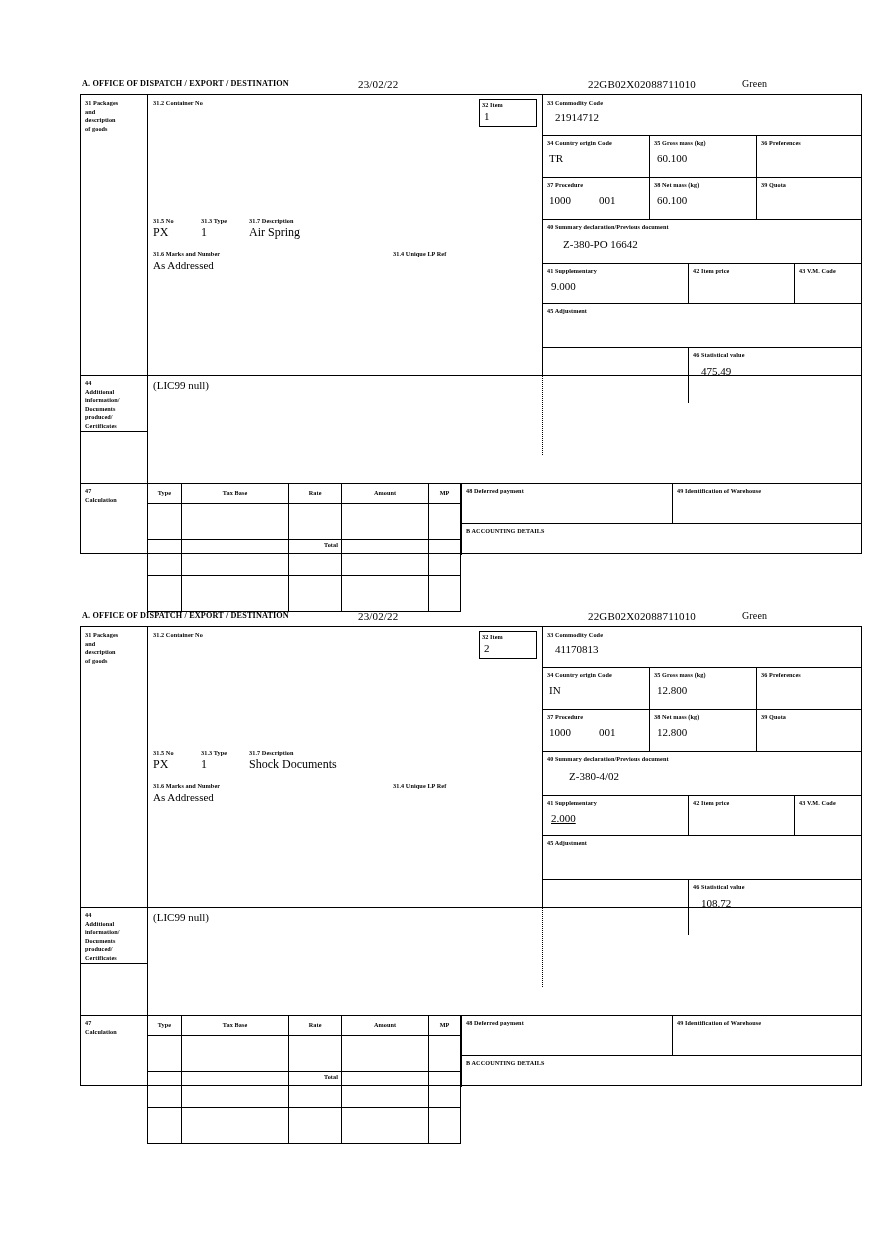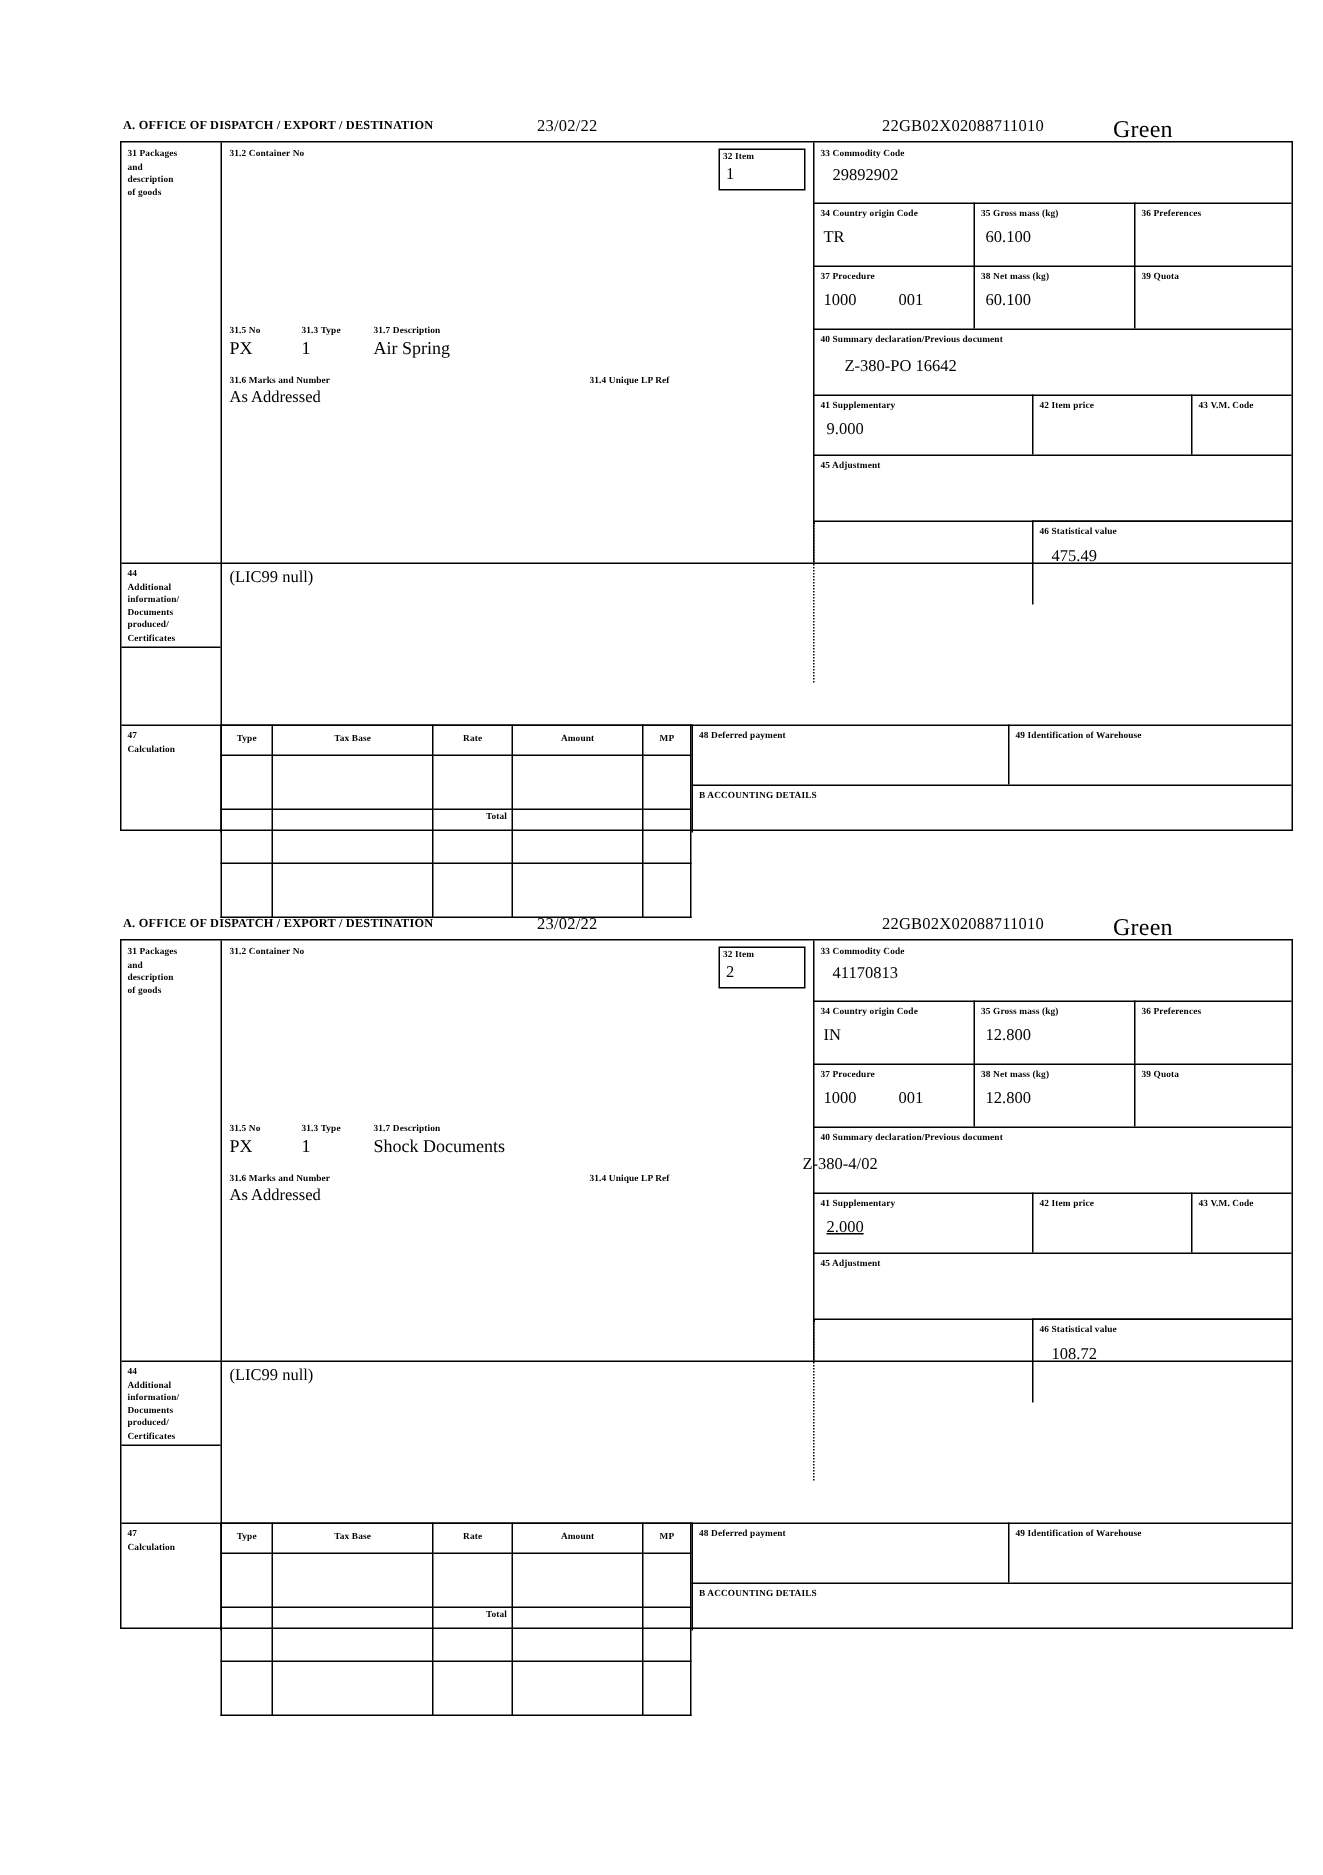--- a/index.html
+++ b/index.html
@@ -54,21 +54,21 @@
     left: 508px;
     top: 0px;
     font-size: 11px;
     font-weight: normal;
     white-space: nowrap;
   }
   .form-header .hdr-lane {
     position: absolute;
     left: 662px;
     top: 0px;
-    font-size: 16px;
+    font-size: 10px;
     font-weight: normal;
   }
 
   
   .box {
     position: relative;
     border: 1px solid #000;
     height: 460px;
     box-sizing: border-box;
   }
@@ -166,21 +166,21 @@
       <div class="abs cell-value" style="left:72px; top:131px; font-size:12px;">PX</div>
       <div class="abs cell-value" style="left:120px; top:131px; font-size:12px;">1</div>
       <div class="abs cell-value" style="left:168px; top:131px; font-size:12px;">Air Spring</div>
 
       <div class="abs cell-label" style="left:72px; top:155px;">31.6 Marks and Number</div>
       <div class="abs cell-label" style="left:312px; top:155px;">31.4 Unique LP Ref</div>
       <div class="abs cell-value" style="left:72px; top:164px;">As Addressed</div>
       <div class="abs cell-value" style="left:312px; top:164px;"></div>
 
       <div class="abs cell-label" style="left:466px; top:4px;">33 Commodity Code</div>
-      <div class="abs cell-value" style="left:474px; top:16px;">29892902</div>
+      <div class="abs cell-value" style="left:474px; top:16px;">21914712</div>
 
       <div class="abs cell-label" style="left:466px; top:44px;">34 Country origin Code</div>
       <div class="abs cell-value" style="left:468px; top:57px;">TR</div>
       <div class="abs cell-label" style="left:573px; top:44px;">35 Gross mass (kg)</div>
       <div class="abs cell-value" style="left:576px; top:57px;">60.100</div>
       <div class="abs cell-label" style="left:680px; top:44px;">36 Preferences</div>
       <div class="abs cell-value" style="left:682px; top:57px;"></div>
 
       <div class="abs cell-label" style="left:466px; top:86px;">37 Procedure</div>
       <div class="abs cell-value" style="left:468px; top:99px;">1000</div>
@@ -343,21 +343,21 @@
 
       <div class="abs cell-label" style="left:466px; top:86px;">37 Procedure</div>
       <div class="abs cell-value" style="left:468px; top:99px;">1000</div>
       <div class="abs cell-value" style="left:518px; top:99px;">001</div>
       <div class="abs cell-label" style="left:573px; top:86px;">38 Net mass (kg)</div>
       <div class="abs cell-value" style="left:576px; top:99px;">12.800</div>
       <div class="abs cell-label" style="left:680px; top:86px;">39 Quota</div>
       <div class="abs cell-value" style="left:682px; top:99px;"></div>
 
       <div class="abs cell-label" style="left:466px; top:128px;">40 Summary declaration/Previous document</div>
-      <div class="abs cell-value" style="left:454px; top:143px;">Z-380-4/02</div>
+      <div class="abs cell-value" style="left:488px; top:143px;">Z-380-4/02</div>
 
       <div class="abs cell-label" style="left:466px; top:172px;">41 Supplementary</div>
       <div class="abs cell-value" style="left:470px; top:185px;text-decoration:underline;">2.000</div>
       <div class="abs cell-label" style="left:612px; top:172px;">42 Item price</div>
       <div class="abs cell-value" style="left:614px; top:185px;"></div>
       <div class="abs cell-label" style="left:718px; top:172px;">43 V.M. Code</div>
       <div class="abs cell-value" style="left:720px; top:185px;"></div>
 
       <div class="abs cell-label" style="left:466px; top:212px;">45 Adjustment</div>
       <div class="abs cell-value" style="left:470px; top:225px;"></div>

